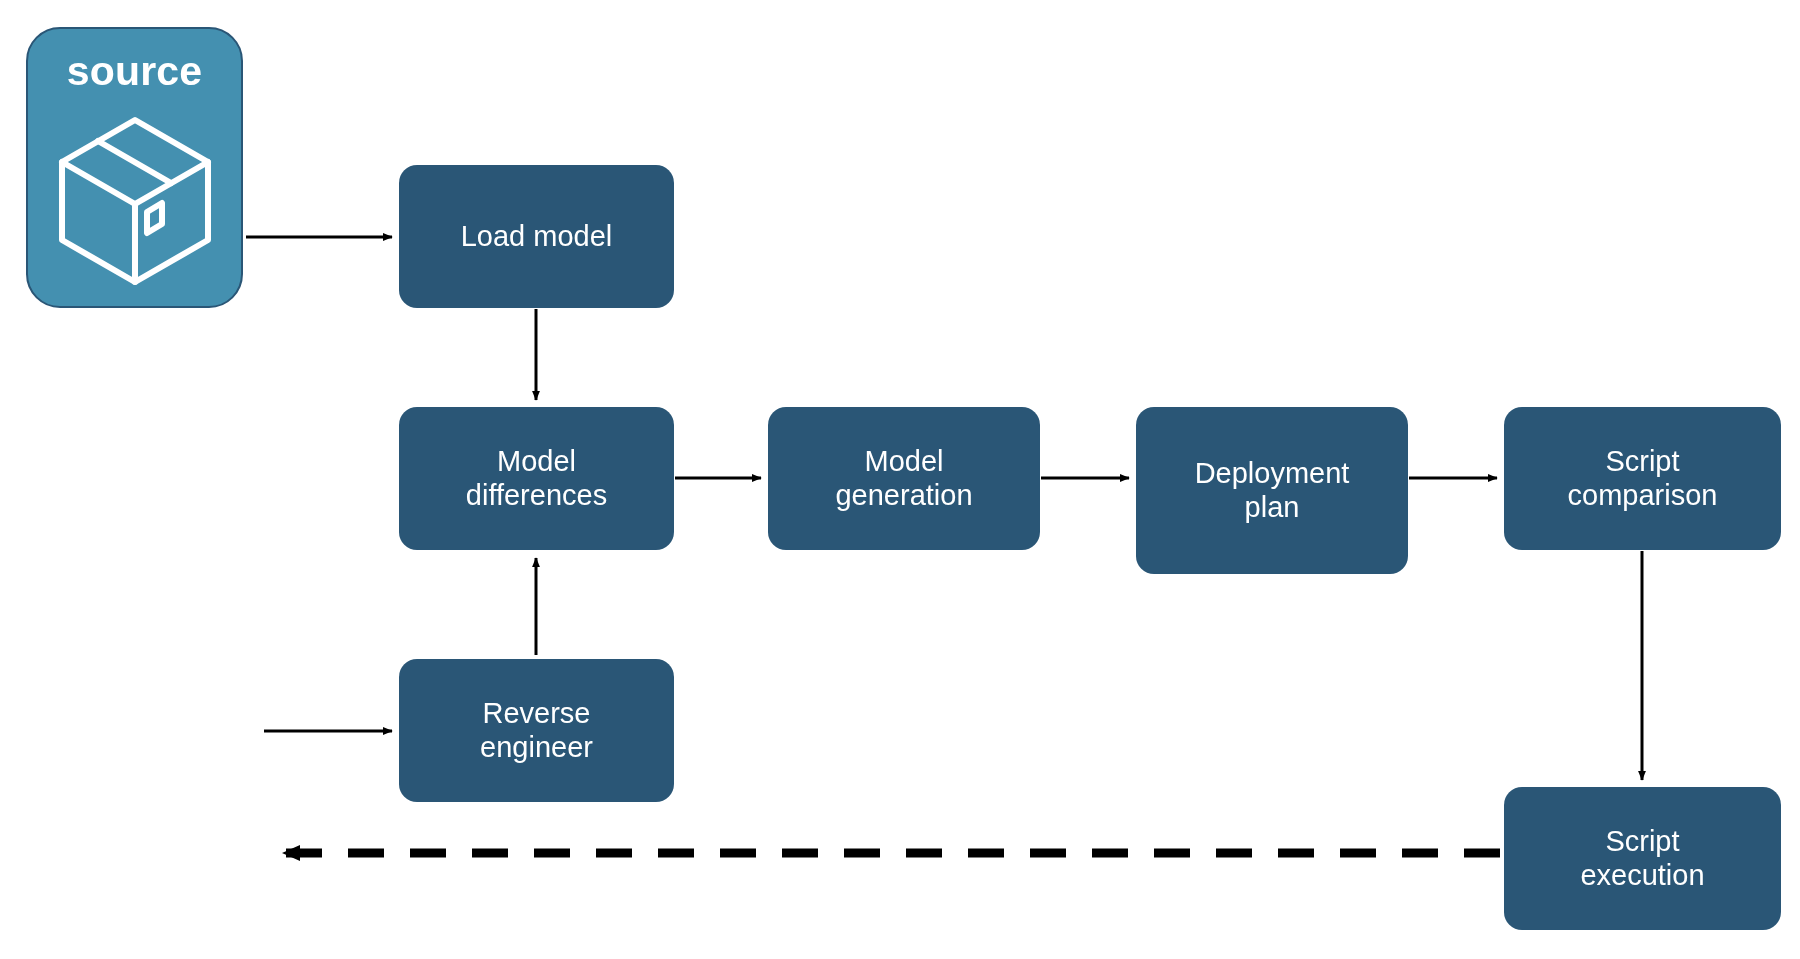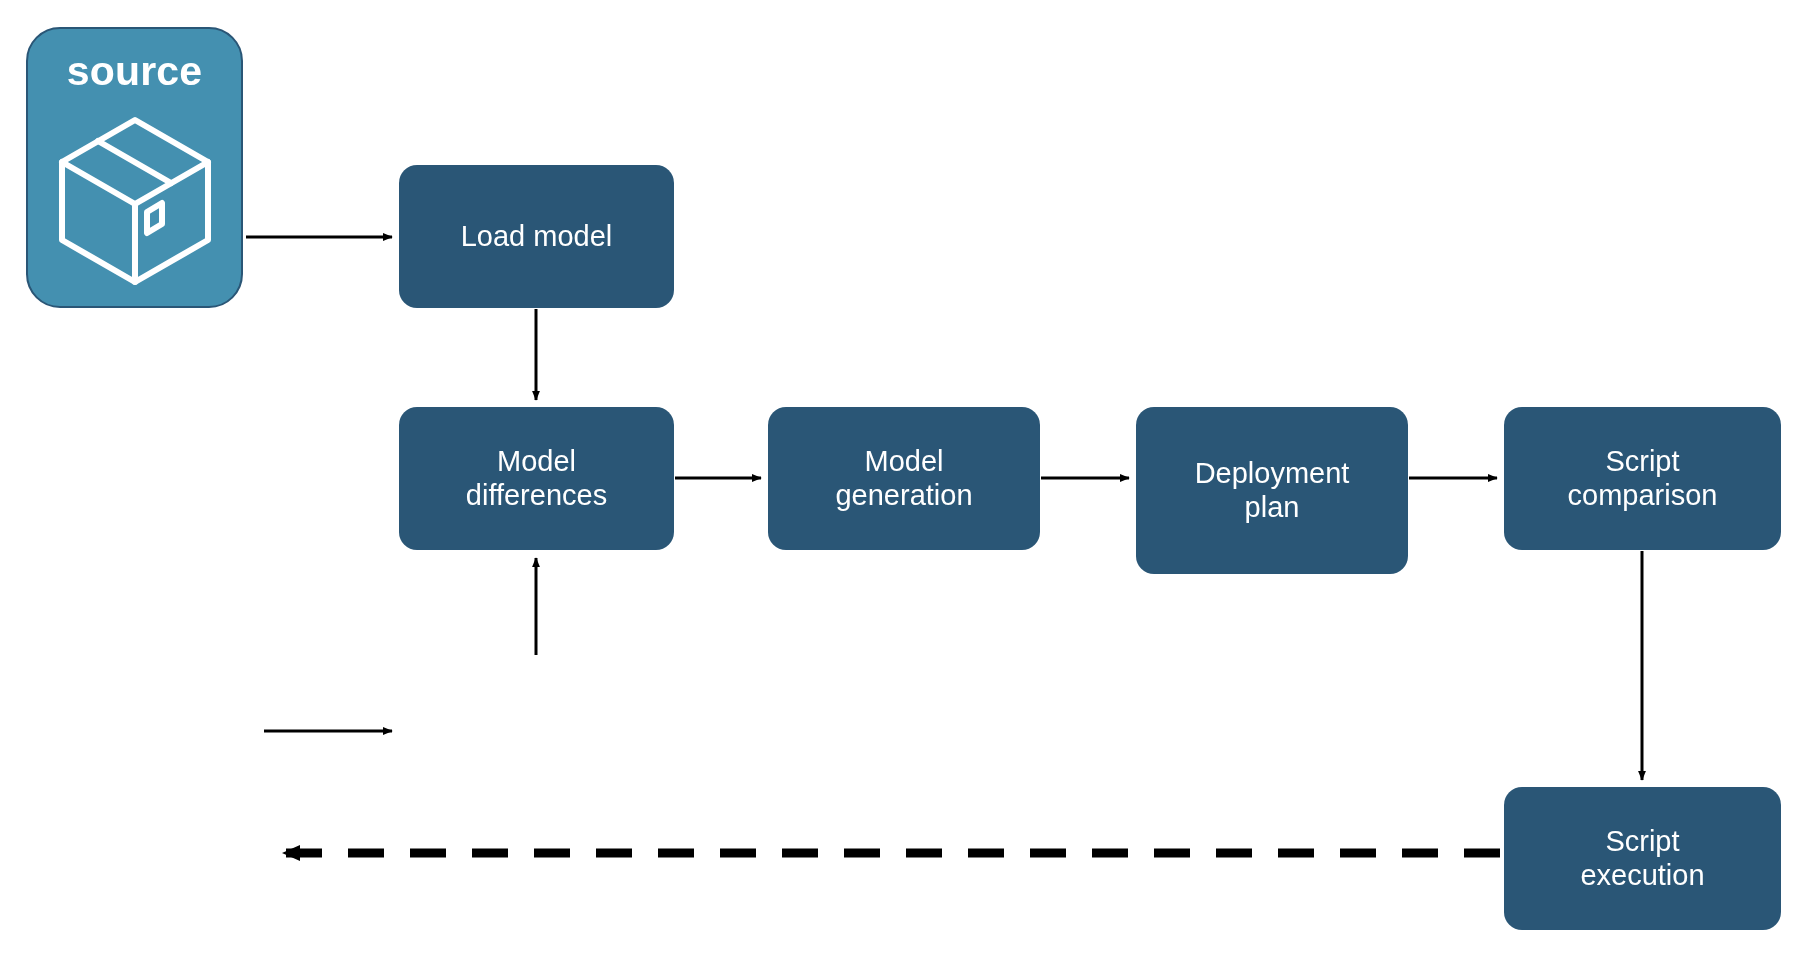--- a/index.html
+++ b/index.html
@@ -152,14 +152,20 @@
     </div>
   </div>
 
   <div class="node process" style="left:1504px; top:787px; width:277px; height:143px;">
     <div>
       <span>Script</span>
       <span>execution</span>
     </div>
   </div>
 
+  <div class="node process" style="left:399px; top:659px; width:275px; height:143px;">
+    <div>
+      <span>Reverse</span>
+      <span>engineer</span>
+    </div>
+  </div>
 
 </div>
 
 </body></html>

